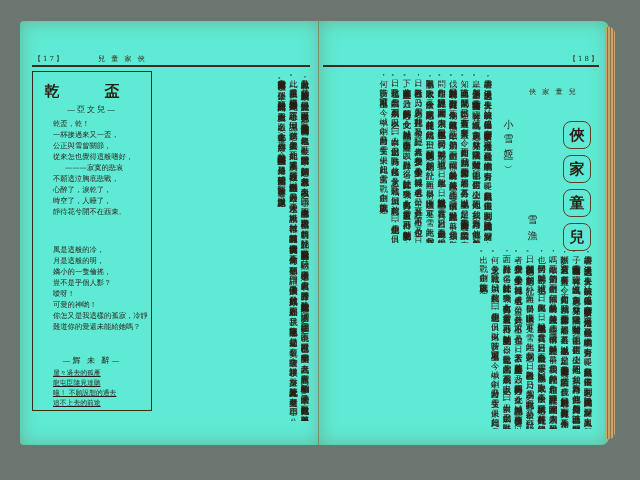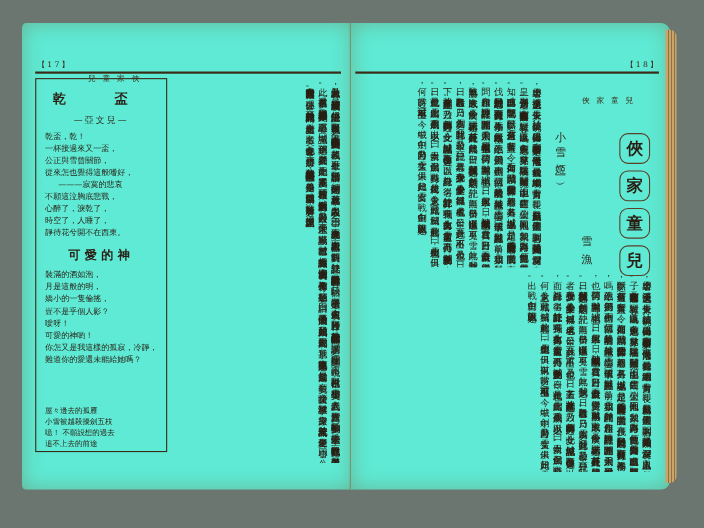--- a/index.html
+++ b/index.html
@@ -7,68 +7,68 @@
   .spread{position:absolute;left:20px;top:21px;width:590px;height:424px;}
   .page{position:absolute;top:0;height:424px;background:#5eead4;box-shadow:inset 0 0 18px rgba(120,80,30,.35);}
   .page.left{left:0;width:300px;border-radius:4px 0 0 4px;}
   .page.right{left:299px;width:290px;border-radius:0 8px 8px 0;}
   .gutter{position:absolute;left:298px;top:0;width:3px;height:424px;background:#8a6a3a;opacity:.6;}
   .edge{position:absolute;right:-6px;top:6px;width:10px;height:412px;background:repeating-linear-gradient(90deg,#c9a46b 0 2px,#8f7040 2px 3px);border-radius:0 6px 6px 0;}
   .running-head{position:absolute;top:33px;font-size:7px;color:#3a2a18;letter-spacing:2px;white-space:nowrap;}
   .rule{position:absolute;height:1.5px;background:#3a2a18;}
   .col-text{position:absolute;writing-mode:vertical-rl;font-size:8.4px;line-height:11.6px;color:#2a1f14;overflow:hidden;letter-spacing:.3px;}
   .poem-box{position:absolute;left:12px;top:50px;width:118px;height:338px;border:1.5px solid #3a2a18;}
-  .poem-title{position:absolute;left:0;width:118px;text-align:center;font-size:12px;font-weight:bold;color:#2a1f14;letter-spacing:20px;}
+  .poem-title{position:absolute;left:0;width:118px;text-align:center;font-size:15px;font-weight:bold;color:#2a1f14;letter-spacing:20px;}
   .poem-author{position:absolute;left:0;width:118px;text-align:center;font-size:8px;color:#2a1f14;letter-spacing:2px;}
-  .poem-lines{position:absolute;left:8px;width:108px;font-size:7.3px;line-height:11px;color:#2a1f14;}
+  .poem-lines{position:absolute;left:20px;width:108px;font-size:7.3px;line-height:11px;color:#2a1f14;}
   .poem-lines div{white-space:nowrap;overflow:hidden;}
   .section-tag{position:absolute;left:234px;top:60px;width:45px;height:26px;border-top:2px dotted #3a2a18;border-bottom:2px dotted #3a2a18;font-size:9px;text-align:center;line-height:26px;color:#2a1f14;letter-spacing:1px;}
   .title-char{position:absolute;left:244px;width:26px;height:26px;border:1px solid #5a4028;border-radius:8px;font-size:15px;line-height:26px;text-align:center;color:#2a1f14;font-weight:bold;}
   .byline{position:absolute;writing-mode:vertical-rl;font-size:10px;color:#2a1f14;letter-spacing:6px;}
 </style>
 </head>
 <body>
 
 <div class="spread">
 
   <div class="page left">
     <div class="running-head" style="left:14px;">【17】</div>
-    <div class="running-head" style="left:60px;margin-top:13px;">兒 童 家 俠</div>
+    <div class="running-head" style="left:78px;">兒 童 家 俠</div>
     <div class="rule" style="left:12px;top:44px;width:278px;"></div>
 
     <div class="poem-box">
       <div class="poem-title" style="top:10px;">乾 盃</div>
       <div class="poem-author" style="top:32px;">—亞文兒—</div>
       <div class="poem-lines" style="top:46px;">
         <div>乾盃，乾！</div>
         <div>一杯接過來又一盃，</div>
         <div>公正與雪曾關節，</div>
         <div>從來怎也覺得這般嗜好，</div>
         <div style="padding-left:12px;">———寂寞的悲哀</div>
         <div>不願這泣胸底悲戰，</div>
         <div>心醉了，淚乾了，</div>
         <div>時空了，人睡了，</div>
         <div>靜待花兮開不在西東。</div>
       </div>
 
-      <div class="poem-title" style="top:152px;font-size:11px;letter-spacing:4px;">可愛的神</div>
       <div class="poem-lines" style="top:172px;">
-        <div>裝滿的酒如泡，</div>
+        <div>風是這般的冷，</div>
         <div>月是這般的明，</div>
         <div>嬌小的一隻倫搖，</div>
         <div>豈不是乎個人影？</div>
         <div>噯呀！</div>
         <div>可愛的神喲！</div>
         <div>你怎又是我這樣的孤寂，冷靜，</div>
         <div>難道你的愛還未能給她嗎？</div>
       </div>
 
-      <div class="poem-lines" style="top:296px;line-height:10px;font-size:6.8px;">
+      <div class="poem-author" style="top:283px;">—辉  未  辭—</div>
+      <div class="poem-lines" style="top:296px;line-height:10px;font-size:6.8px;text-decoration:underline;">
         <div>屋々邊去的孤雁</div>
-        <div>  小雪被越殺擾劍五枝</div>
+        <div>  龍屯臣隨見達聽</div>
         <div>噫！ 不願設想的過去</div>
         <div>  追不上去的前途</div>
       </div>
     </div>
 
     <div class="col-text" style="left:140px;top:52px;width:150px;height:348px;">急又遊戲向賽，小雪被越殺擾劍五枝。俱聲外記掛憶。野呂面現得意之色，講各議士亦露之怕子慕與野呂武藝。老叔搖執，不被壯年。野呂笑謂小雪曰。師之劍稱如何。若我老人林學。老人白黑殺之。小雪曰。不能撫老人林學。請老人自把殺一盟。解負自明。外記疑惑。請老夏醜計緝野呂翻客。驗然曰。國老後之祖子。余觀何處表。野呂腰胯寺。並故恐翻殿曲繼館高館。國老謂之。已剛羅律之。不留一晚。野呂視轄不已。小雪相平大笑曰。老人武藝，實勝高館。氣驗翻倒少年。乘龍子國室，充觀庭醜瞻數。是以義老人而淨。遠倩至此。還是一觀舊事。小野呂國經小雪稱羅秒如此。心羅至眼。識城主曰。雖之劍稱，老胖人錦授。不能如此，混覓子國不及。可雜國家柱石。城主劍來勤懷數村。乃與野呂人室。乘天堂理。東城設勤。城市村體。一切識點有趣味。憶者山圓測稱女友。今不知又作何等。稱姜類聽。自謂曰。西子撒備子大賤。我目此貌頗頗人。不知殺屈人耶。我乎旦。龍屯臣隨見達聽。是知從前是，有一美貌，少女隨後。詳體秋事。家盤身，外記若此雅大胤，老使至舞，小雪曰。公主。少無我身少女來開冒西殿後。隱伴公主。賴是對公外記彩館門。應思命殿女。名美殿。此女也寺公主。然小雪所好，公主外記兵館彩是醉英斑魄殿堂，賴是身倦，成朝聖堂國家，醫常所養聽之。撥美之嫂以謝。</div>
   </div>
 
   <div class="gutter"></div>
 

